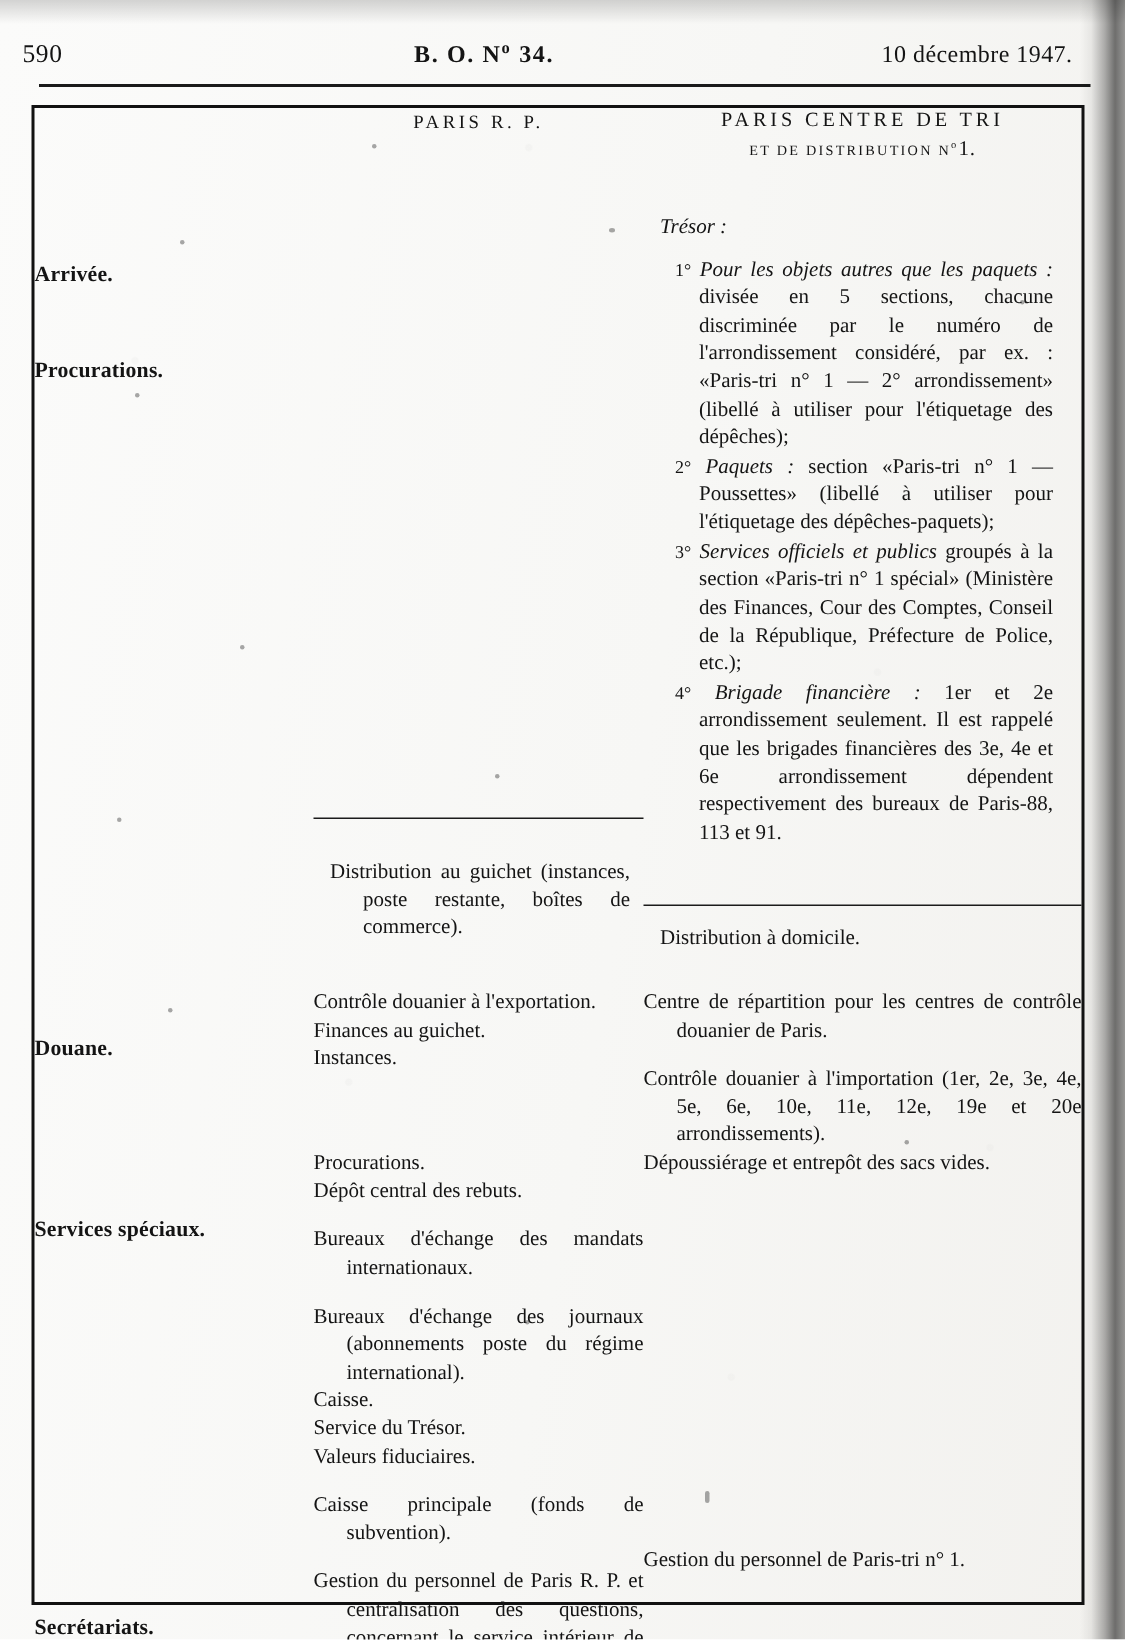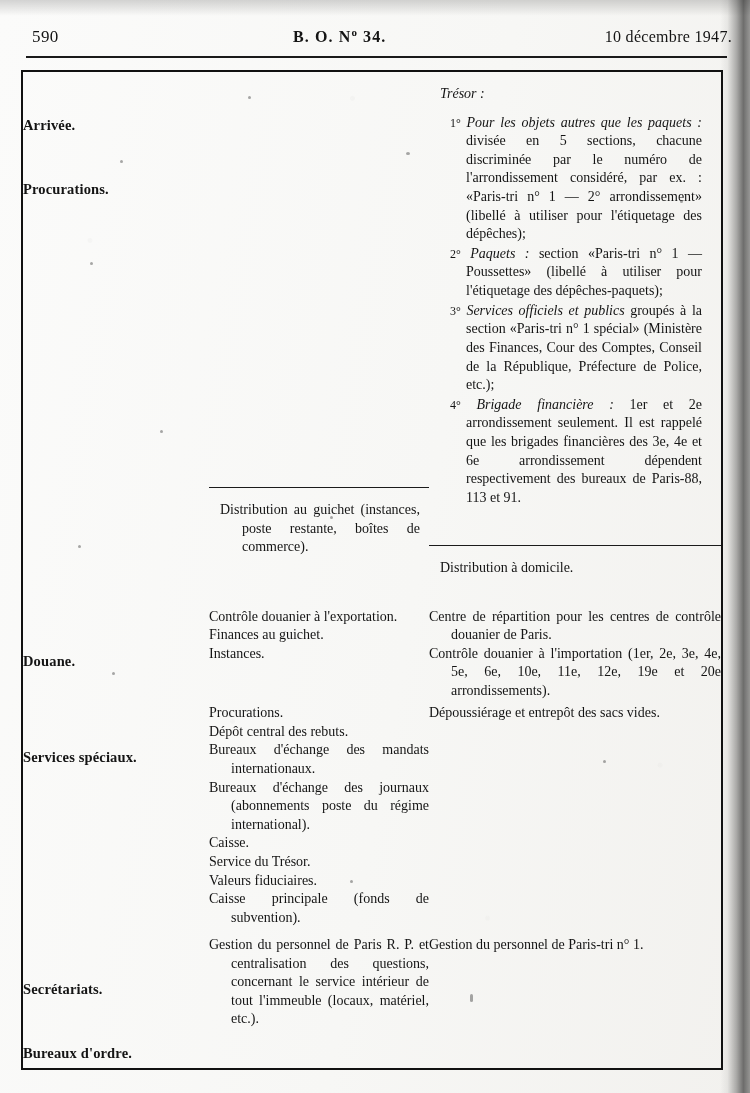--- a/index.html
+++ b/index.html
@@ -46,21 +46,21 @@
   #scan-shadow-top {
     position: absolute;
     top: 0; left: 0; width: 750px; height: 16px;
     background: linear-gradient(to bottom, rgba(0,0,0,0.16), rgba(0,0,0,0));
     pointer-events: none;
   }
 
   
   #running-head {
     position: absolute;
-    left: 32px; top: 26px;
+    left: 15px; top: 26px;
     width: 700px; height: 26px;
     display: flex;
     align-items: baseline;
     justify-content: space-between;
     font-family: "Liberation Serif", serif;
   }
   .head-left {
     font-size: 17px;
     letter-spacing: 0.4px;
   }
@@ -154,20 +154,21 @@
     line-height: 1.33;
   }
   .body-cell p {
     margin: 0 0 0 0;
     text-align: justify;
     text-indent: 0;
   }
   .body-cell p.hang {
     padding-left: 22px;
     text-indent: -22px;
+    margin-top: 14px;
   }
   .body-cell p.hang-sm {
     padding-left: 16px;
     text-indent: -16px;
   }
   .body-cell p.plain { text-align: left; }
   .it { font-style: italic; }
   .sup { font-size: 9px; vertical-align: super; }
   .num { font-size: 12px; }
 
@@ -206,20 +207,30 @@
 
 <div id="tbl">
 <table>
   <colgroup>
     <col class="c1">
         <col class="c2">
         <col class="c3">
   </colgroup>
 
   <tbody>
+        <tr>
+    <td class="hdr-cell"></td>
+    <td class="hdr-cell vline-l">
+      <span class="hdr1">PARIS R. P.</span>
+    </td>
+    <td class="hdr-cell vline-l">
+      <span class="hdr2-main">PARIS CENTRE DE TRI</span>
+      <span class="hdr2-sub"><span>ET DE DISTRIBUTION N</span><span class="sup">o</span><span class="big">1.</span></span>
+    </td>
+  </tr>
 
   <tr>
     <td class="lbl-cell hline-t">
       <div>Arrivée.</div>
       <div>Procurations.</div>
     </td>
 
     <td class="vline-l hline-t">
       <div style="height:415px;"></div>
       <div class="body-cell subrow-sep">

